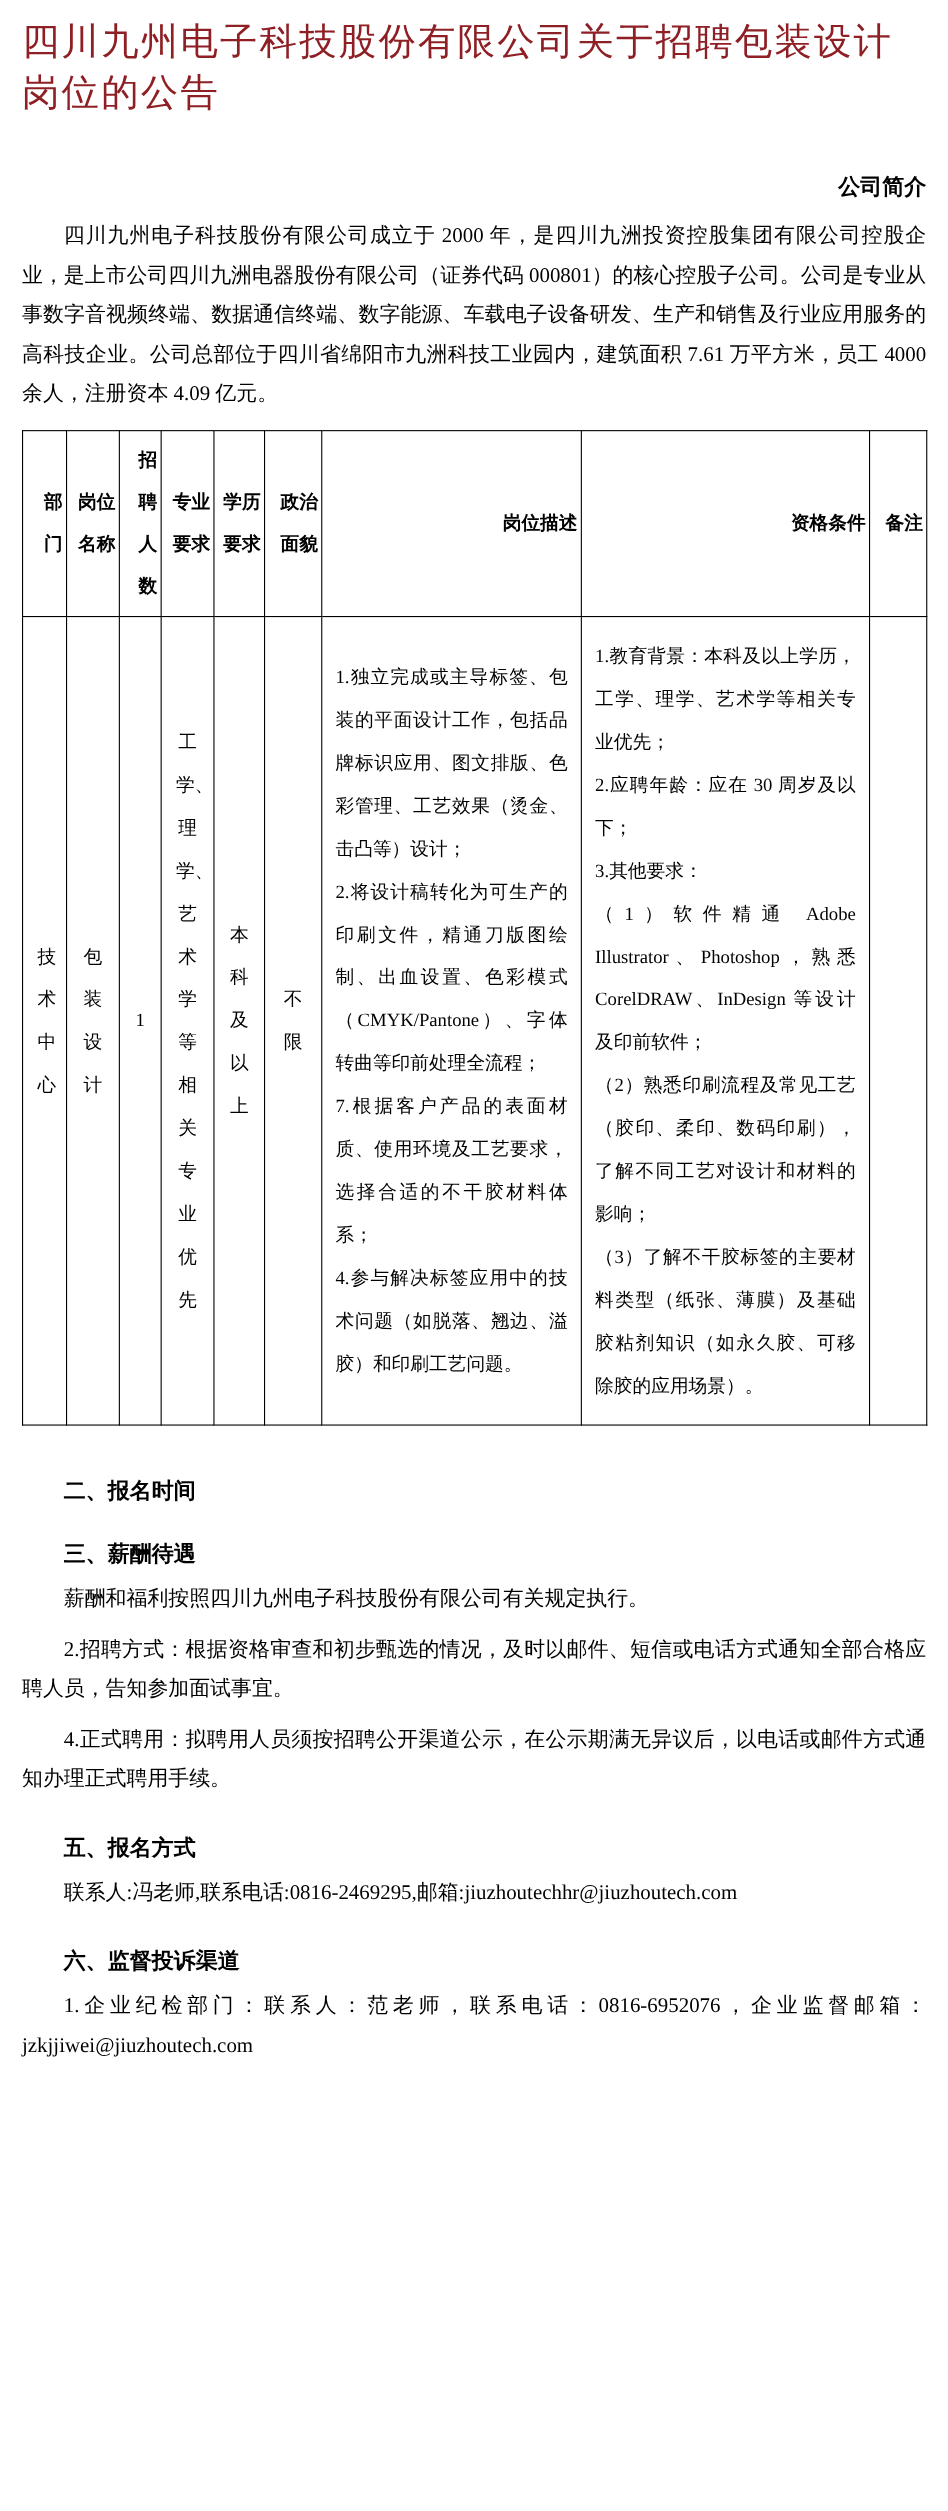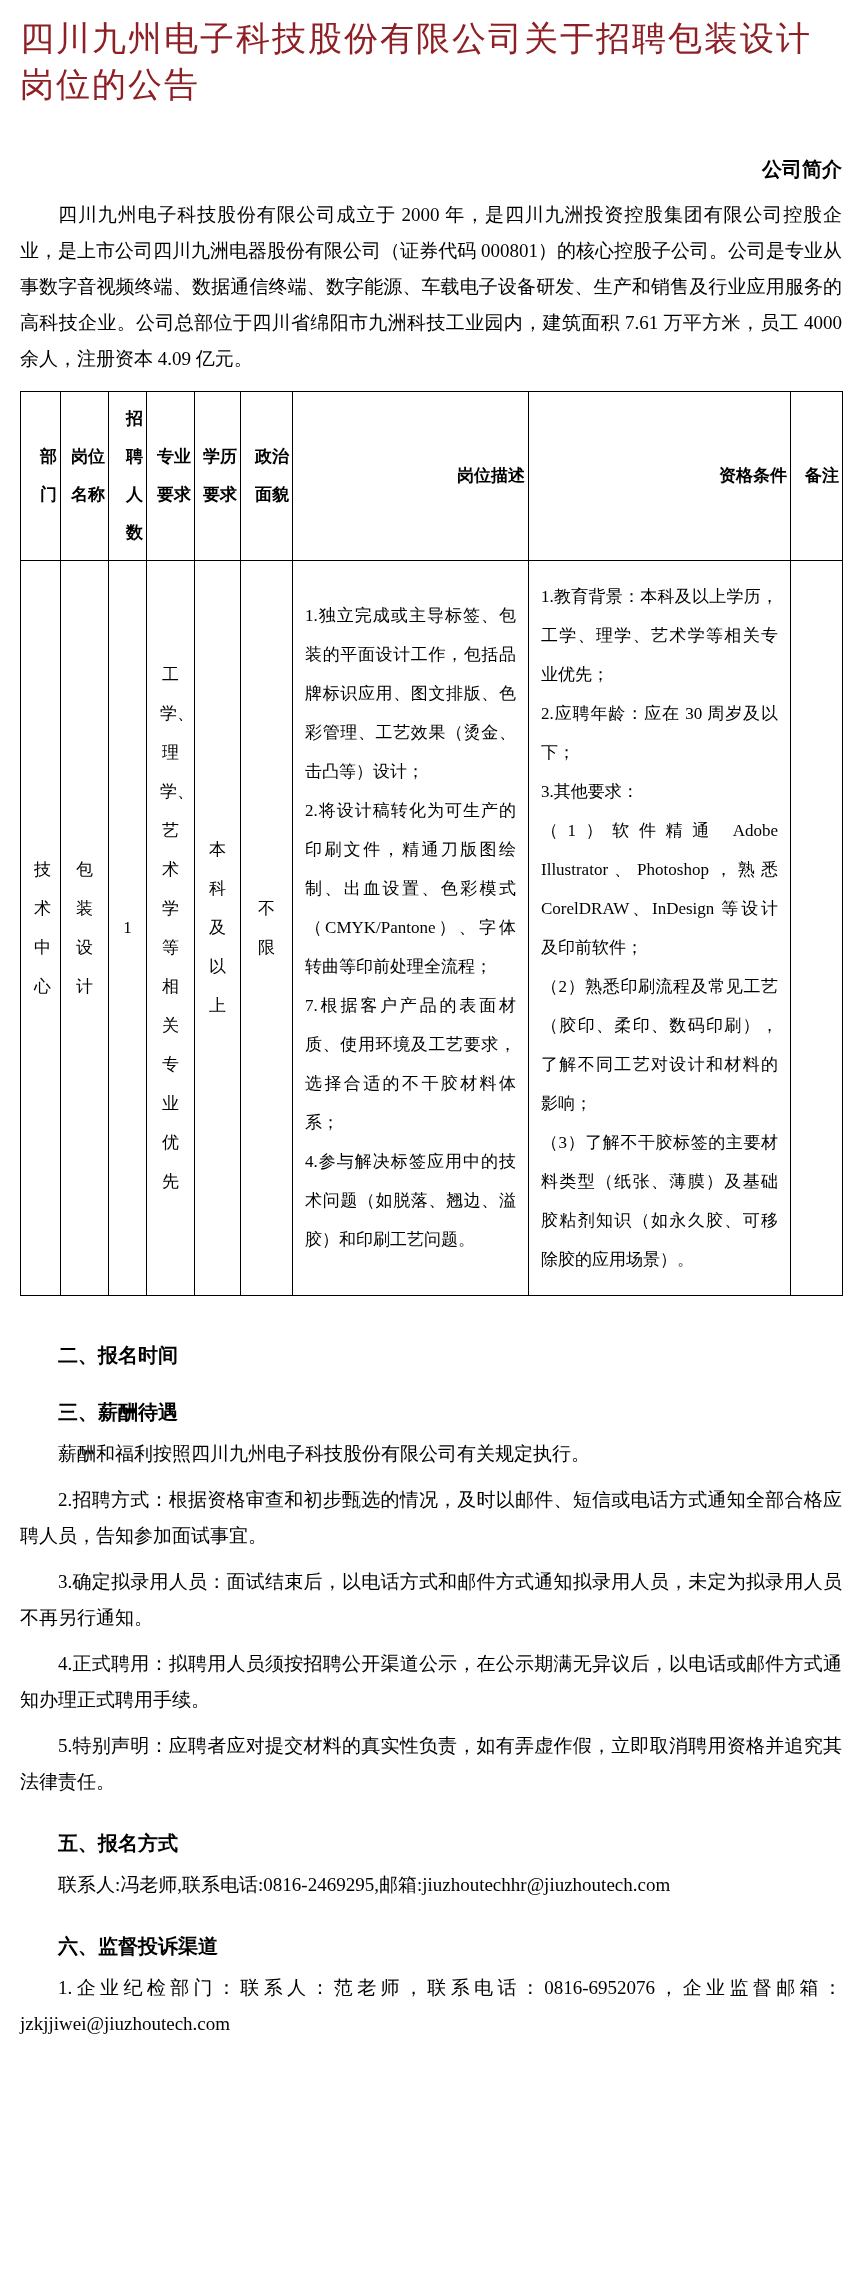--- a/index.html
+++ b/index.html
@@ -151,23 +151,21 @@
     </tbody>
   </table>
 
   <h3 class="section-heading big-gap">二、报名时间</h3>
 
   <h3 class="section-heading">三、薪酬待遇</h3>
   <p class="body-par" style="margin-top:0">薪酬和福利按照四川九州电子科技股份有限公司有关规定执行。</p>
 
   <div class="list-block">
       <p>2.招聘方式：根据资格审查和初步甄选的情况，及时以邮件、短信或电话方式通知全部合格应聘人员，告知参加面试事宜。</p>
-      <p>3.确定拟录用人员：面试结束后，以电话方式和邮件方式通知拟录用人员，未定为拟录用人员不再另行通知。</p>
       <p>4.正式聘用：拟聘用人员须按招聘公开渠道公示，在公示期满无异议后，以电话或邮件方式通知办理正式聘用手续。</p>
-      <p>5.特别声明：应聘者应对提交材料的真实性负责，如有弄虚作假，立即取消聘用资格并追究其法律责任。</p>
     </div>
 
   <h3 class="section-heading">五、报名方式</h3>
   <p class="body-par" style="margin-top:0">联系人:冯老师,联系电话:0816-2469295,邮箱:jiuzhoutechhr@jiuzhoutech.com</p>
 
   <h3 class="section-heading">六、监督投诉渠道</h3>
   <p class="inline-par">1.企业纪检部门：联系人：范老师，联系电话：0816-6952076，企业监督邮箱：jzkjjiwei@jiuzhoutech.com</p>
 
 </div>
 

